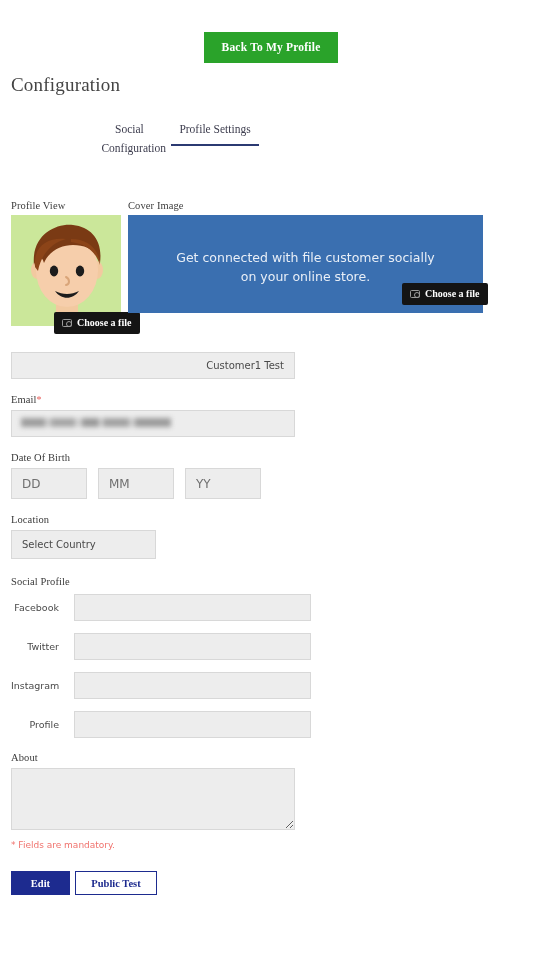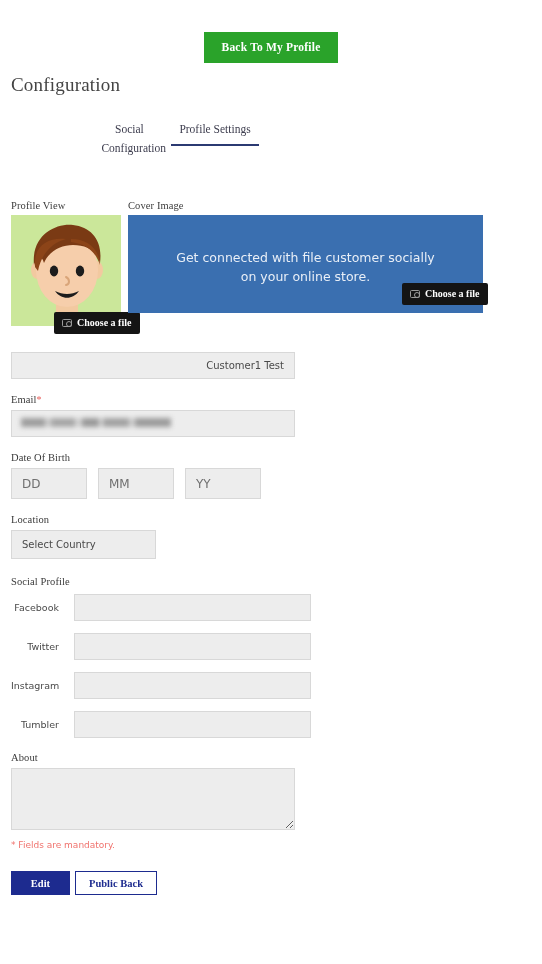--- a/index.html
+++ b/index.html
@@ -415,30 +415,30 @@
       <div class="social-label">Twitter</div>
       <input class="social-in" type="text" value="" style="">
     </div>
 
     <div class="social-row">
       <div class="social-label">Instagram</div>
       <input class="social-in" type="text" value="" style="">
     </div>
 
     <div class="social-row">
-      <div class="social-label">Tumbler</div>
+      <div class="social-label">Profile</div>
       <input class="social-in" type="text" value="" style="">
     </div>
   </div>
 
   <div class="group" style="margin-bottom:0;">
     <div class="fld-label">About</div>
     <textarea class="about-ta" style=""></textarea>
   </div>
 
   <div class="mandatory">* Fields are mandatory.</div>
 
   <div class="footer-btns">
     <button class="btn-edit">Edit</button>
-    <button class="btn-public">Public Back</button>
+    <button class="btn-public">Public Test</button>
   </div>
 
 </div>
 
 </body></html>

